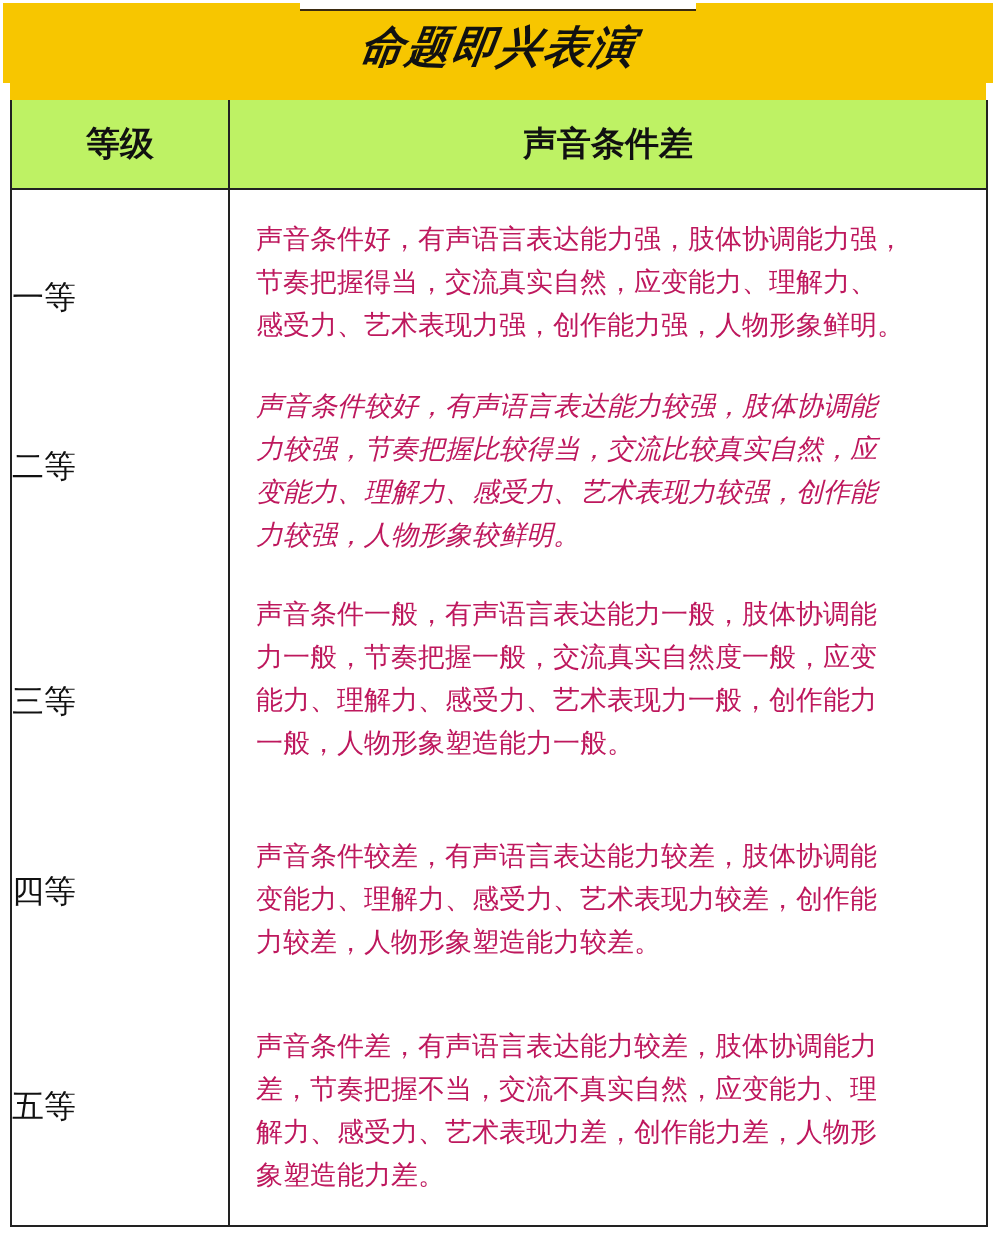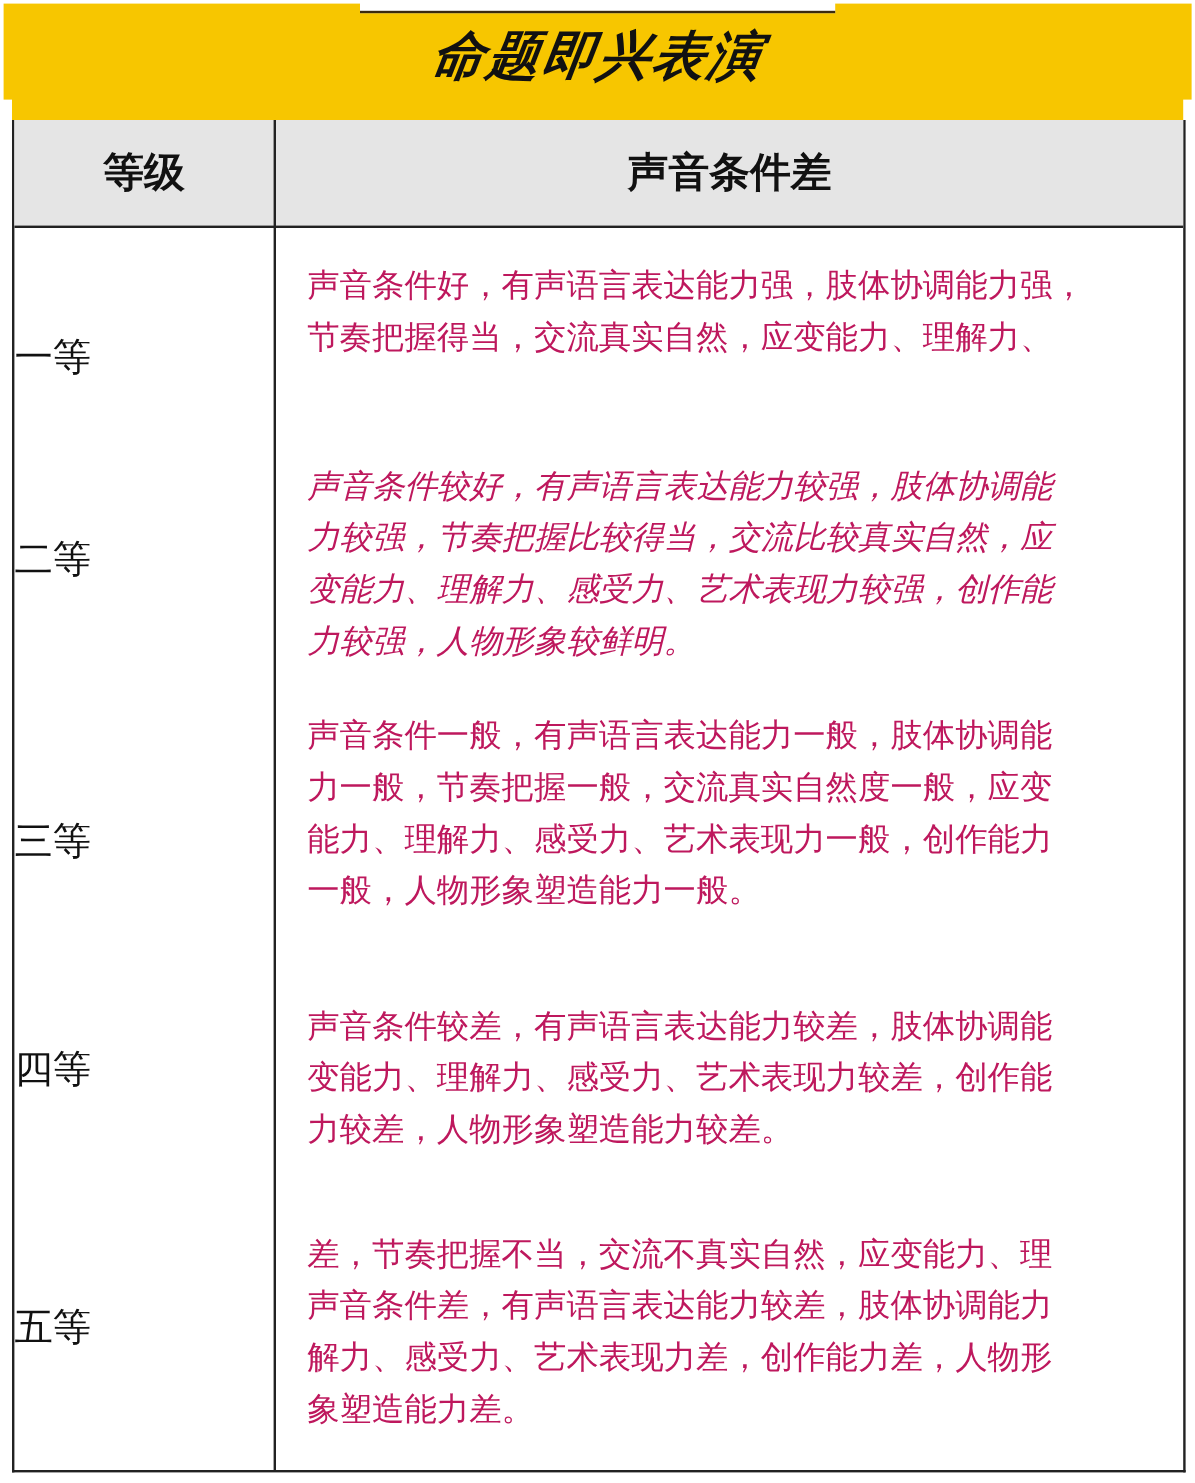--- a/index.html
+++ b/index.html
@@ -7,21 +7,21 @@
          font-family: "DejaVu Sans", "Liberation Sans", sans-serif; color: #1a1a1a; }
   .banner { position: absolute; left: 3px; top: 3px; width: 990px; height: 80px; background: #f7c600; }
   .banner-ext { position: absolute; left: 10px; top: 80px; width: 976px; height: 20px; background: #f7c600; }
   .notch { position: absolute; left: 300px; top: 0; width: 396px; height: 9px; background: #ffffff;
            border-bottom: 2px solid #3a2a10; }
   .title { position: absolute; left: 0; top: 18px; width: 996px; text-align: center;
            font-size: 44px; font-weight: bold; font-style: italic; letter-spacing: 2px; color: #111;
            transform: skewX(-8deg); }
   .table { position: absolute; left: 10px; top: 100px; width: 974px; height: 1125px;
            border: 2px solid #222; border-top: none; box-sizing: content-box; }
-  .head-row { position: absolute; left: 0; top: 0; width: 974px; height: 88px; background: #e5e5e5;
+  .head-row { position: absolute; left: 0; top: 0; width: 974px; height: 88px; background: #bef264;
               border-bottom: 2px solid #222; }
   .head-cell { position: absolute; top: 0; height: 88px; display: flex; align-items: center;
                justify-content: center; font-size: 34px; font-weight: bold; color: #111; }
   .col-divider { position: absolute; left: 216px; top: 0; width: 2px; height: 1125px; background: #222; }
   .grade { position: absolute; left: 0; width: 195px; text-align: left; font-size: 32px; color: #111; }
   .desc { position: absolute; left: 244px; width: 720px; font-size: 27px; line-height: 43px; color: #be185d; }
 </style>
 </head>
 <body>
 
@@ -34,20 +34,21 @@
   <div class="head-row">
     <div class="head-cell" style="left:0;width:216px;">等级</div>
     <div class="head-cell" style="left:218px;width:756px;">声音条件差</div>
   </div>
   <div class="col-divider"></div>
 
   <div class="grade" style="top:176px;">一等</div>
   <div class="desc" style="top:117px;">
     <div>声音条件好，有声语言表达能力强，肢体协调能力强，</div>
     <div>节奏把握得当，交流真实自然，应变能力、理解力、</div>
+    <div>感受力、艺术表现力强，创作能力强，人物形象鲜明。</div>
   </div>
 
   <div class="grade" style="top:345px;">二等</div>
   <div class="desc" style="top:284px;font-style:italic;">
     <div>声音条件较好，有声语言表达能力较强，肢体协调能</div>
     <div>力较强，节奏把握比较得当，交流比较真实自然，应</div>
     <div>变能力、理解力、感受力、艺术表现力较强，创作能</div>
     <div>力较强，人物形象较鲜明。</div>
   </div>
 
@@ -61,18 +62,18 @@
 
   <div class="grade" style="top:770px;">四等</div>
   <div class="desc" style="top:734px;">
     <div>声音条件较差，有声语言表达能力较差，肢体协调能</div>
     <div>变能力、理解力、感受力、艺术表现力较差，创作能</div>
     <div>力较差，人物形象塑造能力较差。</div>
   </div>
 
   <div class="grade" style="top:985px;">五等</div>
   <div class="desc" style="top:924px;">
+    <div>声音条件差，有声语言表达能力较差，肢体协调能力</div>
     <div>差，节奏把握不当，交流不真实自然，应变能力、理</div>
-    <div>声音条件差，有声语言表达能力较差，肢体协调能力</div>
     <div>解力、感受力、艺术表现力差，创作能力差，人物形</div>
     <div>象塑造能力差。</div>
   </div>
 </div>
 
 </body></html>

